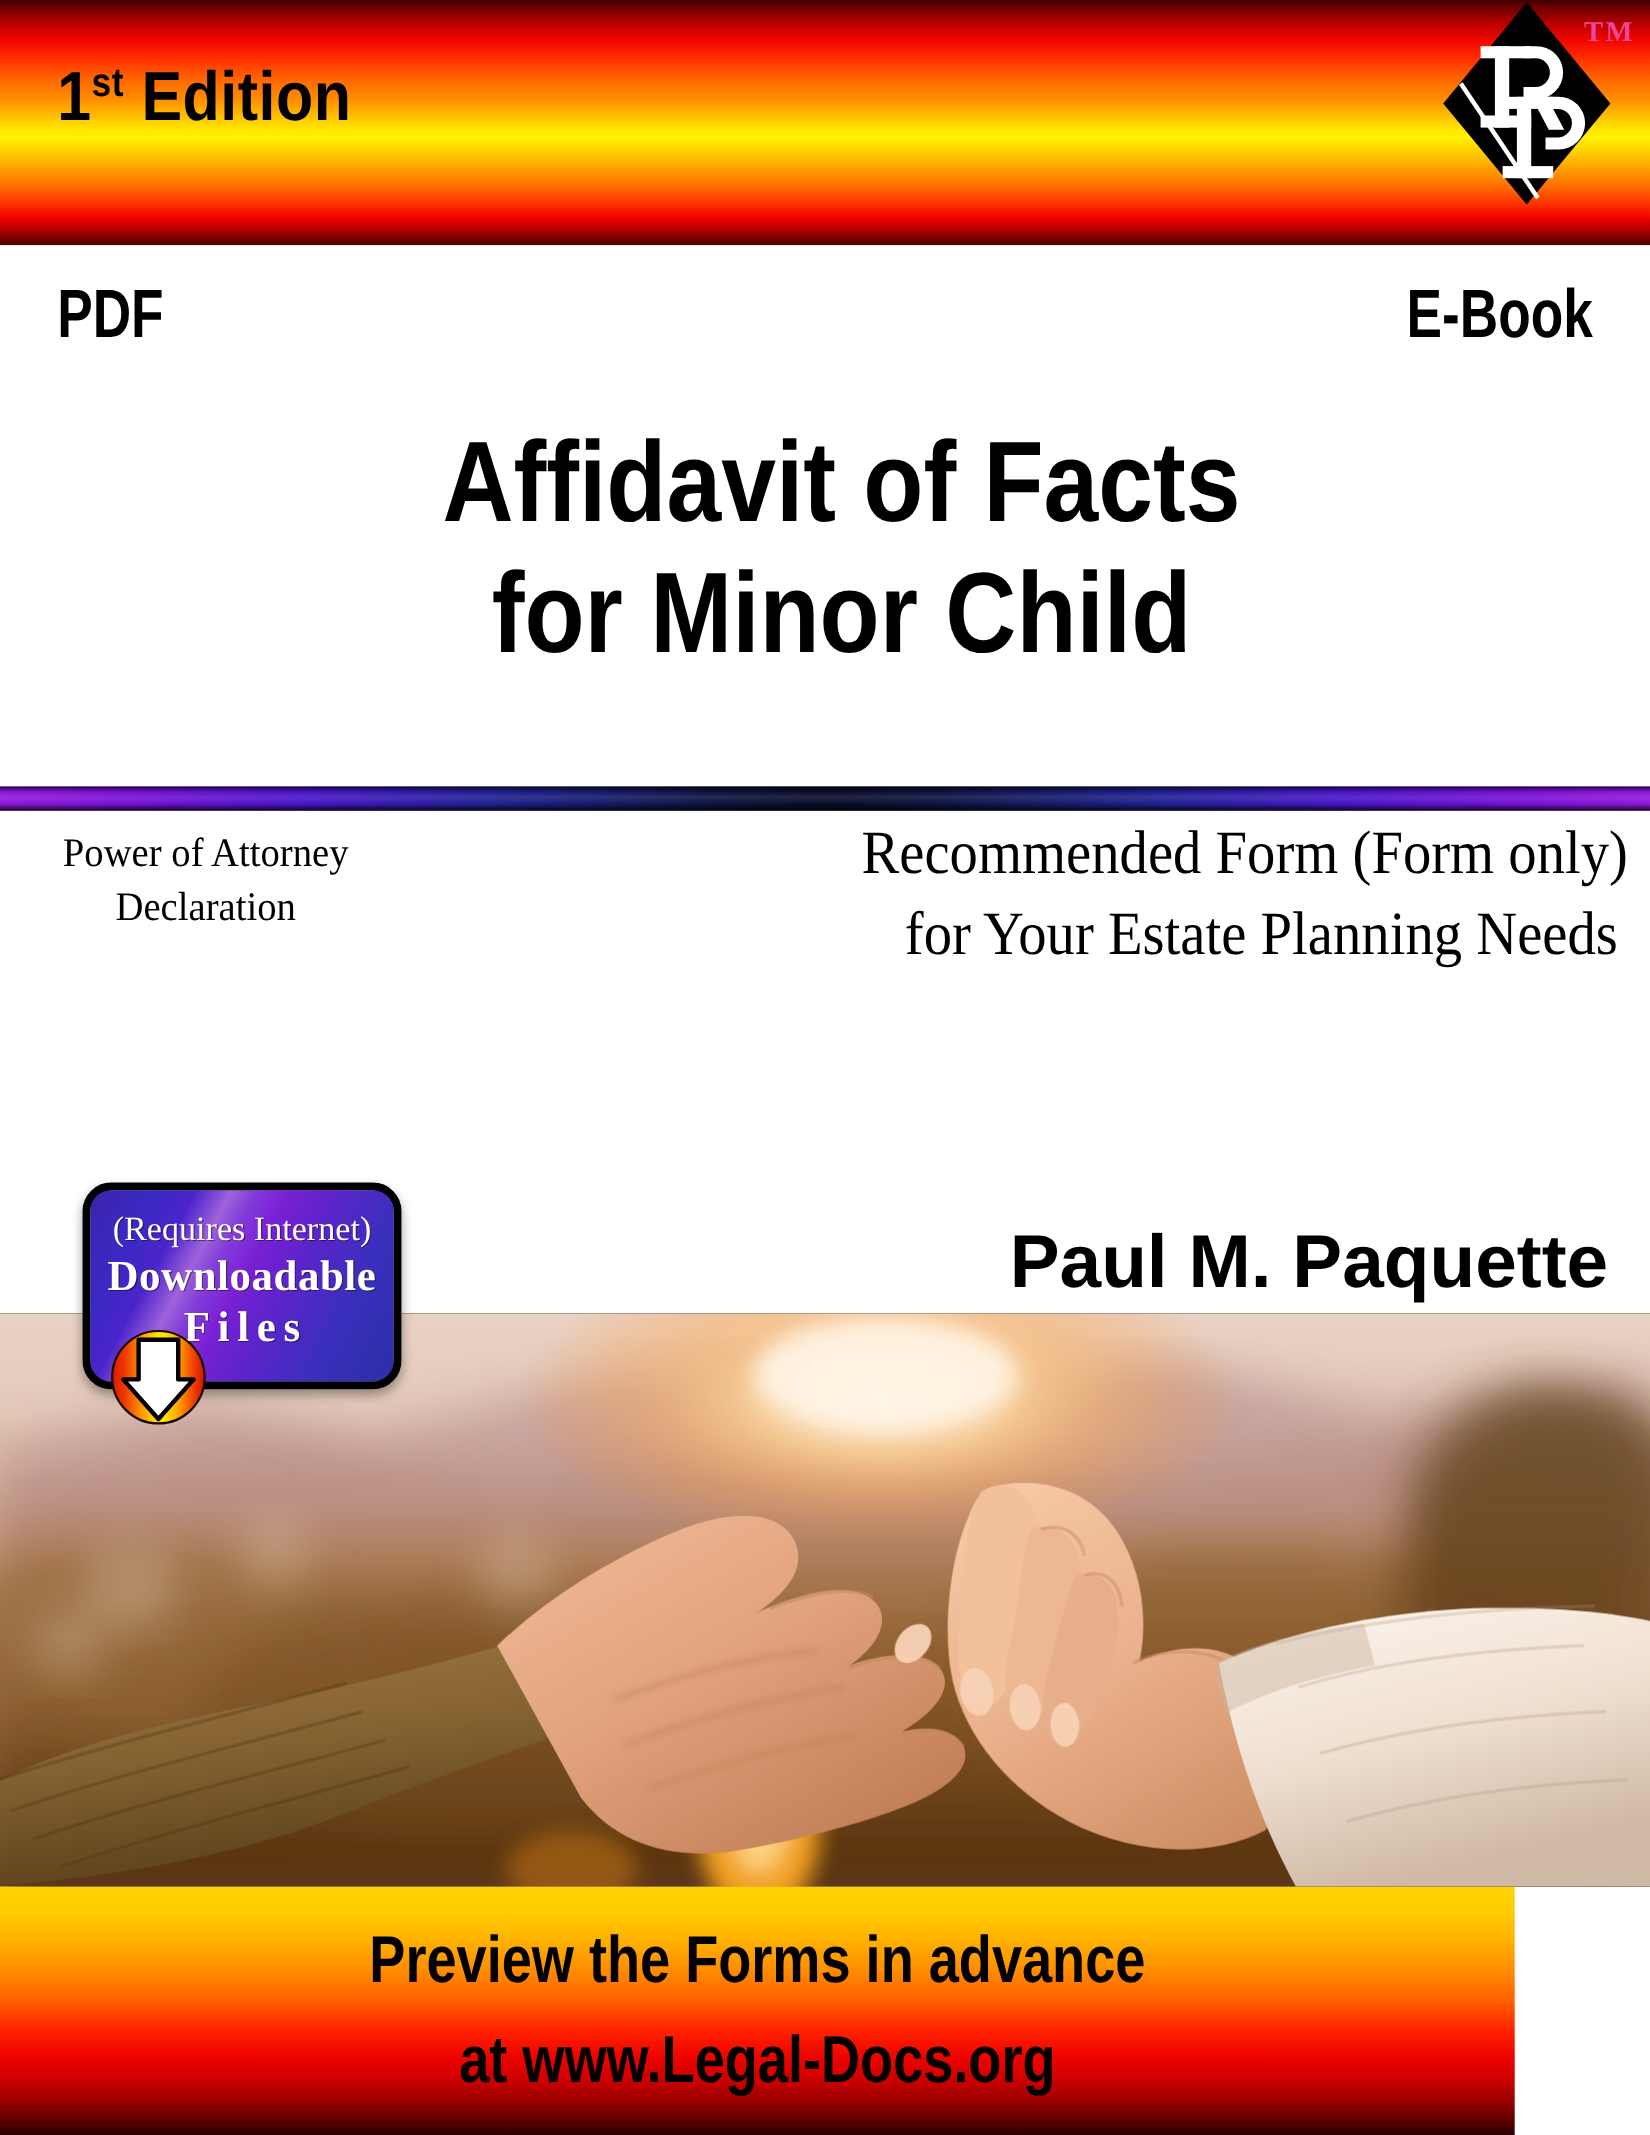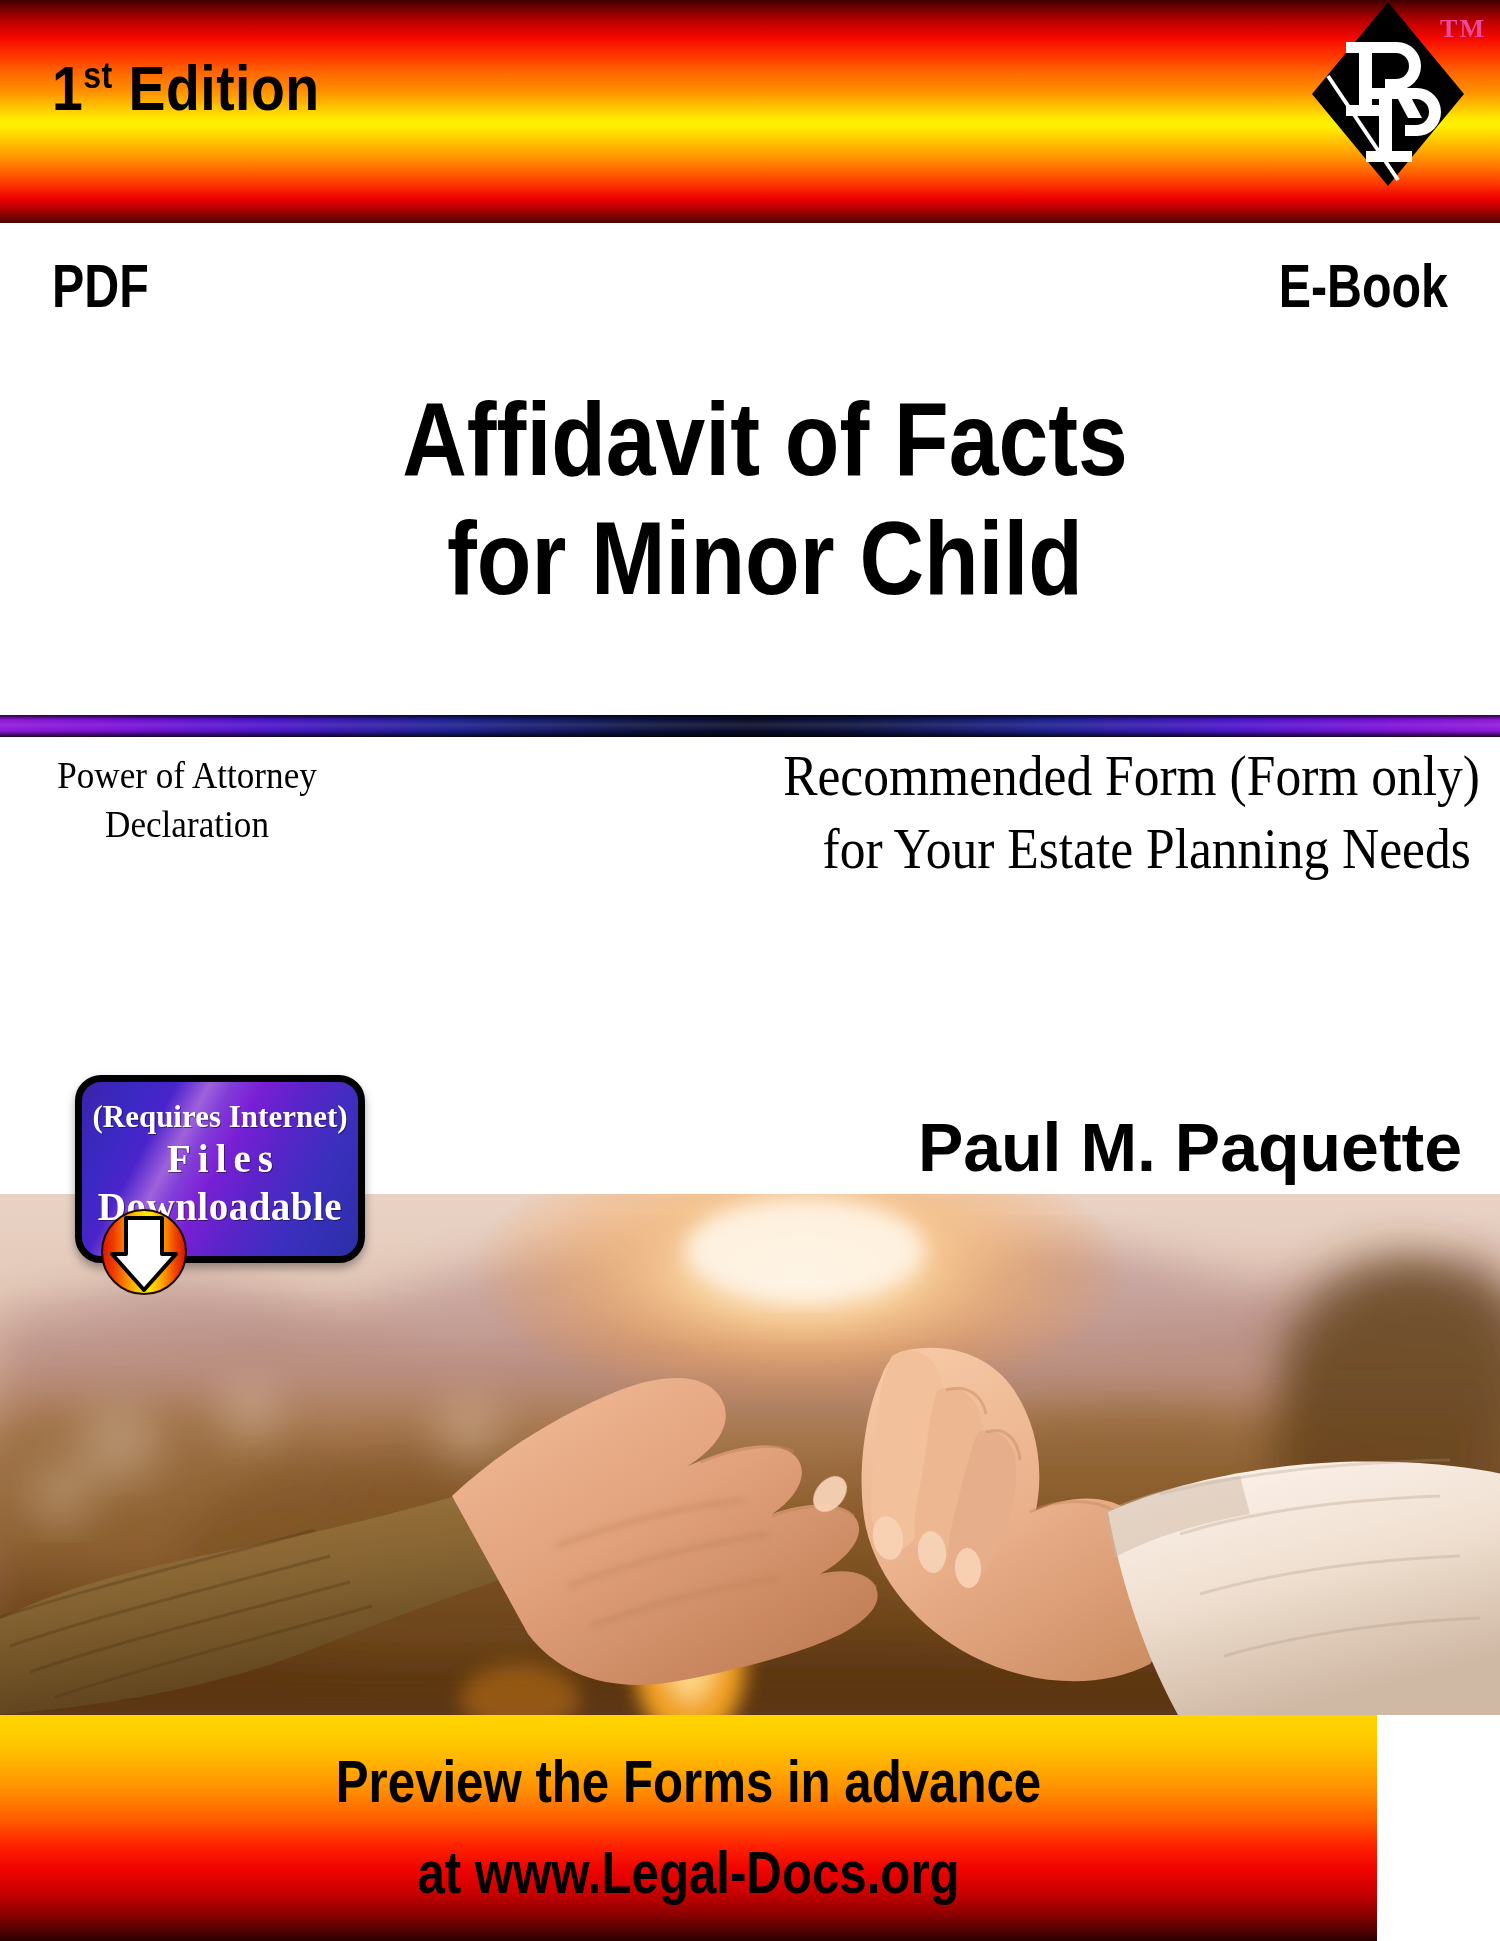--- a/index.html
+++ b/index.html
@@ -123,21 +123,20 @@
         #3a23ab 0%, #3b29c4 16%, #5520cf 33%, #7b1fd6 48%,
         #5a24c9 62%, #3b2fbe 78%, #2b2fa6 100%);
     box-shadow:0 5px 10px rgba(0,0,0,.35);
     z-index:5;
   }
   .dl-line {
     text-align:center; color:#ffffff;
     font-family:"Liberation Serif", serif;
     text-shadow:1px 1px 0 rgba(0,0,0,.45);
     white-space:nowrap;
-    font-weight:bold;
   }
   .dl-l1 { font-size:31px; margin-top:17px; }
   .dl-l2 { font-size:39px; font-weight:700; margin-top:3px; letter-spacing:0.5px; }
   .dl-l3 { font-size:39px; font-weight:700; margin-top:1px; letter-spacing:7px;
            padding-left:7px; }
   .dl-arrow {
     position:absolute; left:100px; top:1208px;
     width:88px; height:88px; z-index:6;
   }
 
@@ -392,22 +391,22 @@
 
     <path d="M1104 318 C 1140 300, 1190 288, 1240 282 L 1250 320
              C 1194 330, 1146 346, 1114 364 Z" fill="#c8b6a6" opacity="0.45"></path>
 
     <rect x="0" y="0" width="1500" height="521" fill="#ff7a10" opacity="0.06"></rect>
   </svg>
 </div>
 
 <div class="dl-badge">
   <div class="dl-line dl-l1">(Requires Internet)</div>
+  <div class="dl-line dl-l2">Downloadable</div>
   <div class="dl-line dl-l3">Files</div>
-  <div class="dl-line dl-l2">Downloadable</div>
 </div>
 <div class="dl-arrow">
   <svg viewBox="0 0 88 88" width="88" height="88">
     <defs>
       <linearGradient id="circG" x1="0" y1="0.5" x2="1" y2="0.5">
         <stop offset="0%" stop-color="#d81800"></stop>
         <stop offset="14%" stop-color="#ef3c00"></stop>
         <stop offset="32%" stop-color="#ff9800"></stop>
         <stop offset="48%" stop-color="#ffe000"></stop>
         <stop offset="56%" stop-color="#ffe800"></stop>

